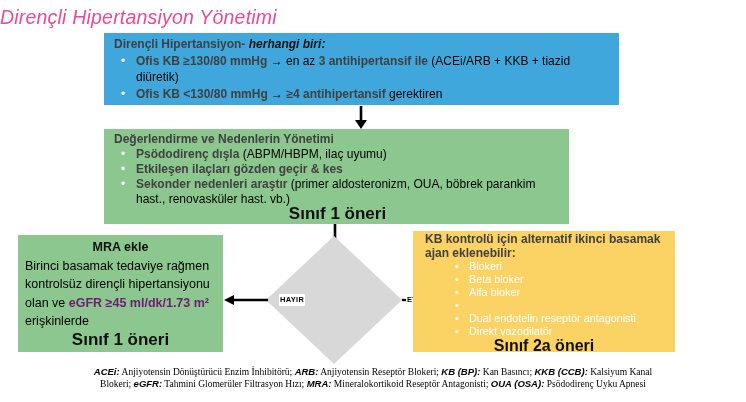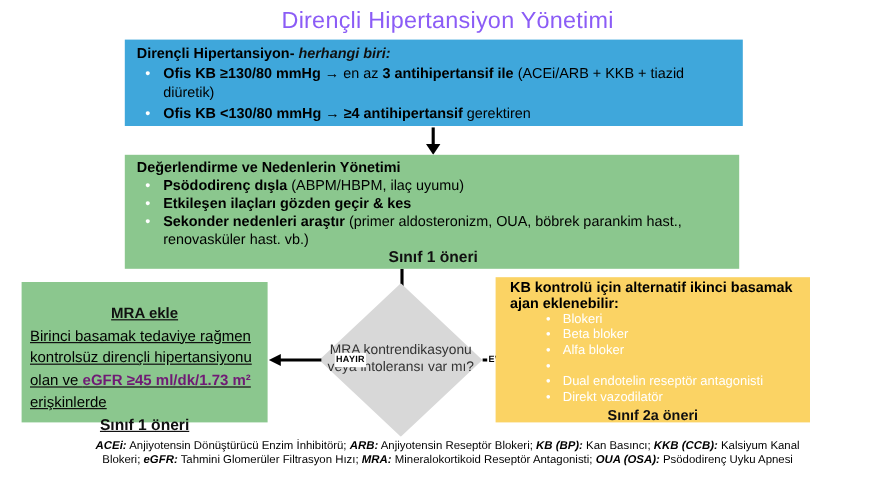--- a/index.html
+++ b/index.html
@@ -1,69 +1,69 @@
 <!DOCTYPE html>
 <html style="--box-blue: #3FA7DB; --box-green: #8BC78E; --box-yellow: #FBD364; --diamond-gray: #D8D8D8; --arrow-black: #000000;"><head>
 <meta charset="utf-8">
 <style>
   html,body{margin:0;padding:0;background:#fff;}
   #canvas{
     position:relative;width:746px;height:402px;background:#fff;overflow:hidden;
     font-family:"Liberation Sans","DejaVu Sans",sans-serif;color:#111;
   }
-  .title{position:absolute;top:6px;left:0;right:0;text-align:center;
-    font-size:19.5px;color:#8b5cf6;letter-spacing:0.2px;}
+  .title{position:absolute;top:6px;left:0;right:0;
+    font-size:19.5px;color:#ec4899;letter-spacing:0.2px;font-style:italic;}
 
   
-  .seg-b{font-weight:bold;color:#000000;}
+  .seg-b{font-weight:bold;color:#404040;}
   .seg-bi{font-weight:bold;font-style:italic;color:#101010;}
   .seg-w{color:#000000;}
   .seg-wb{color:#701a75;font-weight:bold;}
-  .seg-r{color:#000;}
+  .seg-r{color:#000;font-family:Liberation Serif, serif;}
 
   .flowbox{position:absolute;box-sizing:border-box;}
   .box-def{left:104px;top:33px;width:515px;height:72px;
     background:var(--box-blue,#3FA7DB);padding:3px 8px 3px 10px;
     font-size:12px;line-height:16.5px;}
-  .box-eval{left:104px;top:129px;width:512px;height:95px;
+  .box-eval{left:104px;top:129px;width:465px;height:95px;
     background:var(--box-green,#8BC78E);padding:3px 8px 3px 10px;
     font-size:12px;line-height:14.9px;}
   .hdr{font-weight:bold;color:#101010;}
   .bullet{display:flex;}
   .bullet .dot{flex:0 0 15px;margin-left:7px;color:#fff;}
   .bullet .btext{flex:1;}
-  .class-label{text-align:center;font-weight:bold;color:#101010;font-size:13px;}
+  .class-label{text-align:center;font-weight:bold;color:#101010;font-size:17px;}
 
   
   .arrow{position:absolute;}
   .arrow svg{display:block;}
   .harrow{position:absolute;height:14px;}
   .harrow .lbl{position:absolute;top:1px;background:#fff;color:#000;
     font-size:7.5px;font-weight:bold;line-height:12px;padding:0 1px;letter-spacing:0.3px;}
 
   
   .diamond-wrap{position:absolute;left:266px;top:236px;width:136px;height:128px;}
   .question{position:absolute;left:-4px;top:49px;width:144px;text-align:center;
     font-size:11.5px;line-height:14px;color:#333;}
   .question div{white-space:nowrap;}
 
   
   .box-mra{left:18px;top:235px;width:205px;height:117px;
-    background:var(--box-green,#8BC78E);padding:17px 7px;
-    font-size:12.5px;line-height:18.6px;text-decoration:underline;}
+    background:var(--box-green,#8BC78E);padding:3px 7px;
+    font-size:12.5px;line-height:18.6px;}
   .box-mra .hdr{text-align:center;}
   .box-mra .body{color:#fff;}
 
   
   .box-alt{left:413px;top:231px;width:262px;height:121px;
     background:var(--box-yellow,#FBD364);padding:2px 12px;}
   .box-alt .hdr{font-size:12px;line-height:13.5px;}
   .alt-item{display:flex;font-size:10.8px;line-height:13px;color:#fff;}
   .alt-item .dot{flex:0 0 14px;margin-left:30px;color:#fff;}
-  .box-alt .class-label{font-size:12px;line-height:14px;margin-top:1px;}
+  .box-alt .class-label{font-size:16px;line-height:14px;margin-top:1px;}
 
   .footnote{position:absolute;left:0;right:0;top:366px;text-align:center;
     font-size:9.5px;line-height:12.2px;color:#000;}
   .footnote .seg-b{color:#000;font-style:italic;}
 </style>
 </head>
 <body>
 
 <div id="canvas">
 
@@ -109,24 +109,20 @@
     <svg width="14" height="33">
       <line x1="7" y1="0" x2="7" y2="24" stroke="#000" stroke-width="2.6"></line>
       <polygon points="1,23 13,23 7,33" fill="#000"></polygon>
     </svg>
   </div>
 
   <div class="diamond-wrap">
     <svg width="136" height="128">
       <polygon points="68,0 136,64 68,128 0,64" fill="#D8D8D8"></polygon>
     </svg>
-    <div class="question">
-      <div>MRA kontrendikasyonu</div>
-      <div>veya intoleransı var mı?</div>
-    </div>
   </div>
 
   <div class="harrow" style="left:224px;top:293px;width:44px;">
     <svg width="44" height="14">
       <line x1="9" y1="7" x2="44" y2="7" stroke="#000" stroke-width="2.4"></line>
       <polygon points="0,7 10,2 10,12" fill="#000"></polygon>
     </svg>
     <span class="lbl" style="left:11px;margin-left:44px;">HAYIR</span>
   </div>
 

